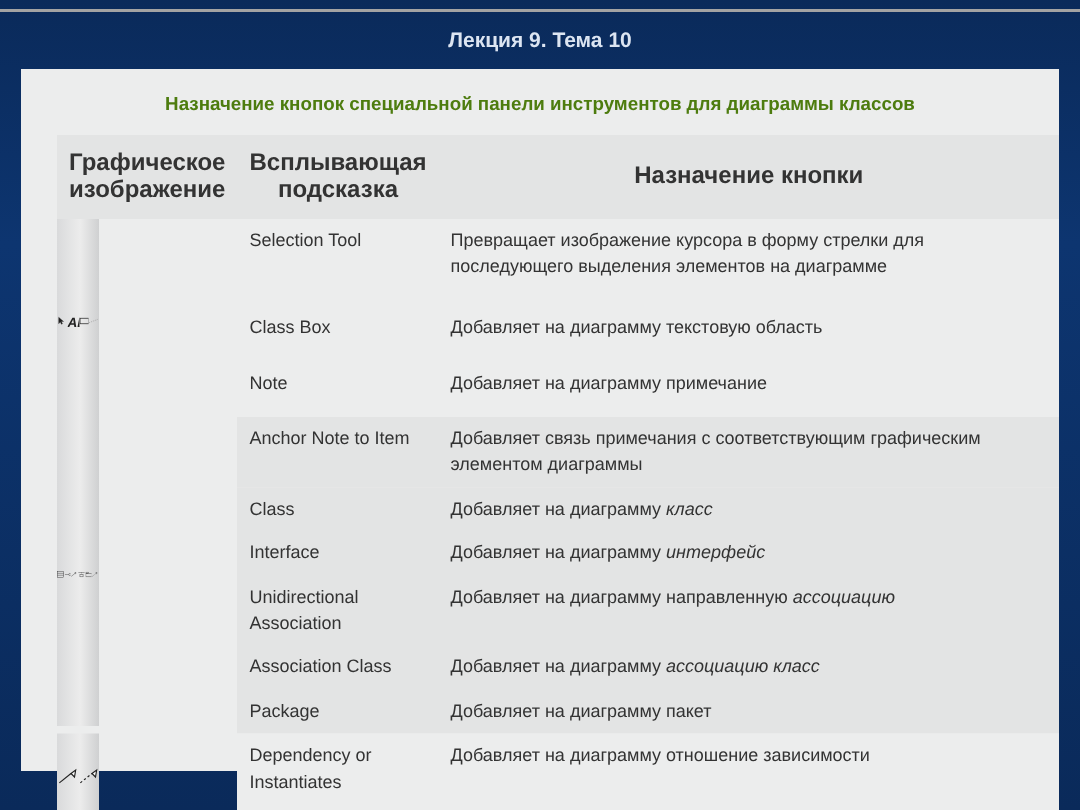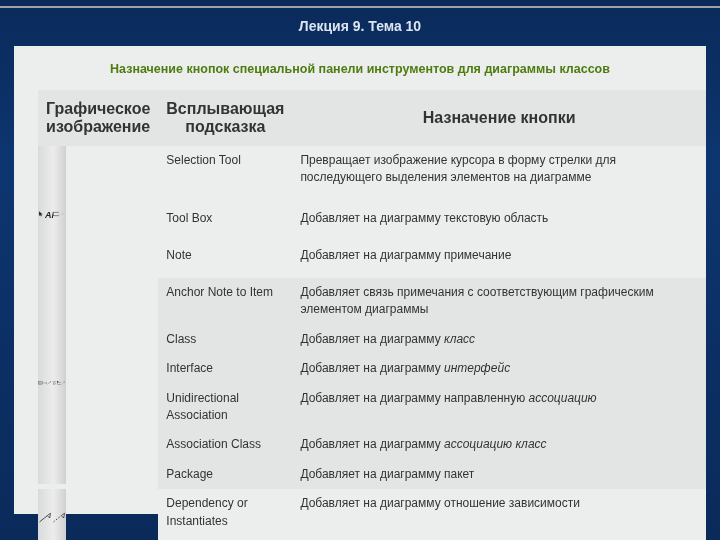--- a/index.html
+++ b/index.html
@@ -118,21 +118,21 @@
               </svg>
             <svg width="18" height="10" viewBox="0 0 18 10">
                 <line x1="1" y1="8" x2="17" y2="2" stroke="#888" stroke-width="1" stroke-dasharray="2 2"></line>
               </svg>
           </div>
         </td>
         <td class="data">Selection Tool</td>
         <td class="data"><span>Превращает изображение курсора в форму стрелки для последующего выделения элементов на диаграмме</span><span class="italic"></span></td>
       </tr>
       <tr class="norm">
-        <td class="data">Tool Box</td>
+        <td class="data">Class Box</td>
         <td class="data"><span>Добавляет на диаграмму текстовую область</span><span class="italic"></span></td>
       </tr>
       <tr class="norm">
         <td class="data">Note</td>
         <td class="data"><span>Добавляет на диаграмму примечание</span><span class="italic"></span></td>
       </tr>
 
       <tr class="alt">
         <td class="icon-cell" rowspan="6">
           <div class="icon-col second-icons">

